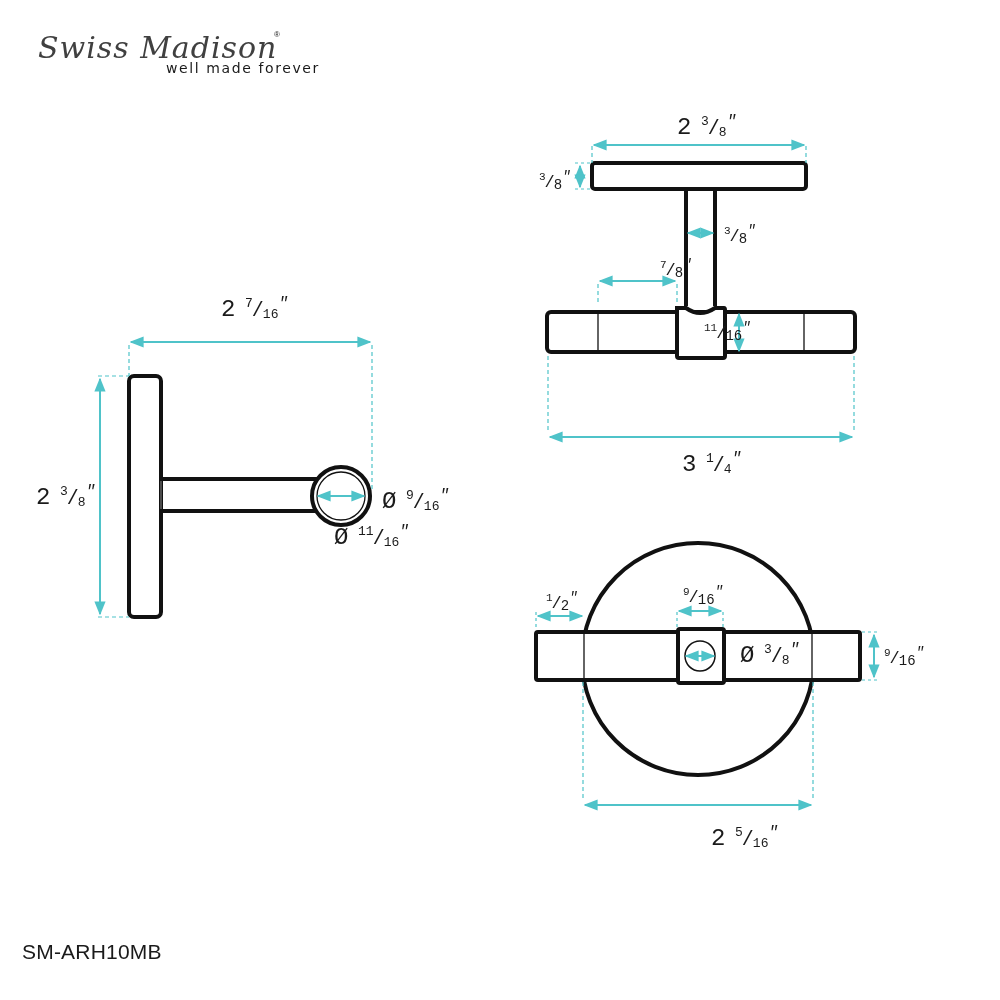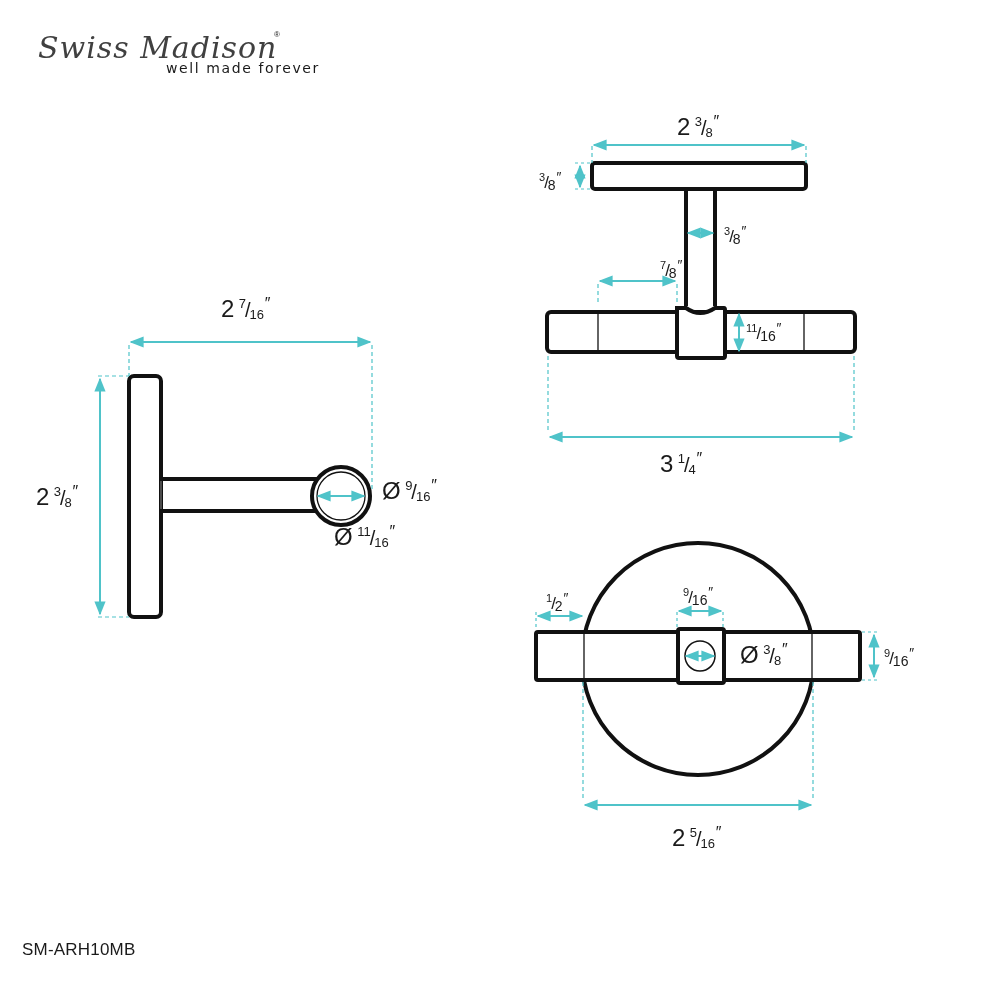--- a/index.html
+++ b/index.html
@@ -2,22 +2,22 @@
 <html><head>
 <meta charset="utf-8">
 <style>
   html, body { margin: 0; padding: 0; background: #ffffff; }
   body { width: 1000px; height: 1000px; position: relative; overflow: hidden; font-family: "Liberation Sans", "DejaVu Sans", sans-serif; }
   #canvas { position: absolute; left: 0; top: 0; width: 1000px; height: 1000px; }
   .logo { position: absolute; left: 38px; top: 26px; width: 260px; height: 60px; }
   .logo-brand { position: absolute; left: 0; top: 4px; font-family: "DejaVu Serif", serif; font-style: italic; font-size: 30px; color: #404040; letter-spacing: 1px; white-space: nowrap; }
   .logo-reg { position: absolute; left: 236px; top: 4px; font-size: 8px; color: #1a1a1a; }
   .logo-tag { position: absolute; left: 128px; top: 34px; font-family: "DejaVu Sans", sans-serif; font-size: 14px; letter-spacing: 1.6px; color: #1a1a1a; white-space: nowrap; }
-  .model { position: absolute; left: 22px; top: 940px; font-family: "Liberation Sans", sans-serif; font-size: 17px; color: #1a1a1a; letter-spacing: 0.2px; }
-  .dim { position: absolute; font-family: Liberation Sans, sans-serif; color: #1a1a1a; white-space: nowrap; line-height: 1; }
+  .model { position: absolute; left: 22px; top: 940px; font-family: "Liberation Sans", sans-serif; font-size: 21px; color: #1a1a1a; letter-spacing: 0.2px; }
+  .dim { position: absolute; font-family: Liberation Mono, monospace; color: #1a1a1a; white-space: nowrap; line-height: 1; }
   .dim .whole { font-size: 24px; }
   .dim .sym { font-size: 24px; }
   .dim .num { font-size: 13px; vertical-align: 9px; }
   .dim .slash { font-size: 20px; margin: 0 -1px; }
   .dim .den { font-size: 13px; vertical-align: -2px; }
   .dim .inch { font-size: 16px; vertical-align: 8px; font-style: italic; }
   .dim.small .num { font-size: 11px; vertical-align: 7px; }
   .dim.small .slash { font-size: 17px; }
   .dim.small .den { font-size: 14px; }
   .dim.small .inch { font-size: 14px; vertical-align: 6px; }
@@ -105,55 +105,55 @@
     <line x1="585" y1="805" x2="811" y2="805" stroke="#4fc3c9" stroke-width="2" marker-start="url(#arr)" marker-end="url(#arr)"></line>
   </g>
 </svg>
 
 <div class="dim" style="left:221px; top:296px;">
   <span class="whole">2</span>&nbsp;<span class="num">7</span><span class="slash">/</span><span class="den">16</span><span class="inch">″</span>
 </div>
 <div class="dim" style="left:36px; top:484px;">
   <span class="whole">2</span>&nbsp;<span class="num">3</span><span class="slash">/</span><span class="den">8</span><span class="inch">″</span>
 </div>
-<div class="dim" style="left:382px; top:478px;">
+<div class="dim" style="left:382px; top:488px;">
   <span class="sym">Ø</span>&nbsp;<span class="num">9</span><span class="slash">/</span><span class="den">16</span><span class="inch">″</span>
 </div>
 <div class="dim" style="left:334px; top:524px;">
   <span class="sym">Ø</span>&nbsp;<span class="num">11</span><span class="slash">/</span><span class="den">16</span><span class="inch">″</span>
 </div>
 
 <div class="dim" style="left:677px; top:114px;">
   <span class="whole">2</span>&nbsp;<span class="num">3</span><span class="slash">/</span><span class="den">8</span><span class="inch">″</span>
 </div>
 <div class="dim small" style="left:539px; top:170px;">
   <span class="num">3</span><span class="slash">/</span><span class="den">8</span><span class="inch">″</span>
 </div>
 <div class="dim small" style="left:724px; top:224px;">
   <span class="num">3</span><span class="slash">/</span><span class="den">8</span><span class="inch">″</span>
 </div>
 <div class="dim small" style="left:660px; top:258px;">
   <span class="num">7</span><span class="slash">/</span><span class="den">8</span><span class="inch">″</span>
 </div>
-<div class="dim small" style="left:746px; top:321px;">
+<div class="dim small" style="left:704px; top:321px;">
   <span class="num">11</span><span class="slash">/</span><span class="den">16</span><span class="inch">″</span>
 </div>
-<div class="dim" style="left:660px; top:451px;">
+<div class="dim" style="left:682px; top:451px;">
   <span class="whole">3</span>&nbsp;<span class="num">1</span><span class="slash">/</span><span class="den">4</span><span class="inch">″</span>
 </div>
 
 <div class="dim small" style="left:546px; top:591px;">
   <span class="num">1</span><span class="slash">/</span><span class="den">2</span><span class="inch">″</span>
 </div>
 <div class="dim small" style="left:683px; top:585px;">
   <span class="num">9</span><span class="slash">/</span><span class="den">16</span><span class="inch">″</span>
 </div>
 <div class="dim" style="left:740px; top:642px;">
   <span class="sym">Ø</span>&nbsp;<span class="num">3</span><span class="slash">/</span><span class="den">8</span><span class="inch">″</span>
 </div>
 <div class="dim small" style="left:884px; top:646px;">
   <span class="num">9</span><span class="slash">/</span><span class="den">16</span><span class="inch">″</span>
 </div>
-<div class="dim" style="left:672px; top:825px;">
+<div class="dim" style="left:711px; top:825px;">
   <span class="whole">2</span>&nbsp;<span class="num">5</span><span class="slash">/</span><span class="den">16</span><span class="inch">″</span>
 </div>
 
 <div class="model">SM-ARH10MB</div>
 
 </body></html>

